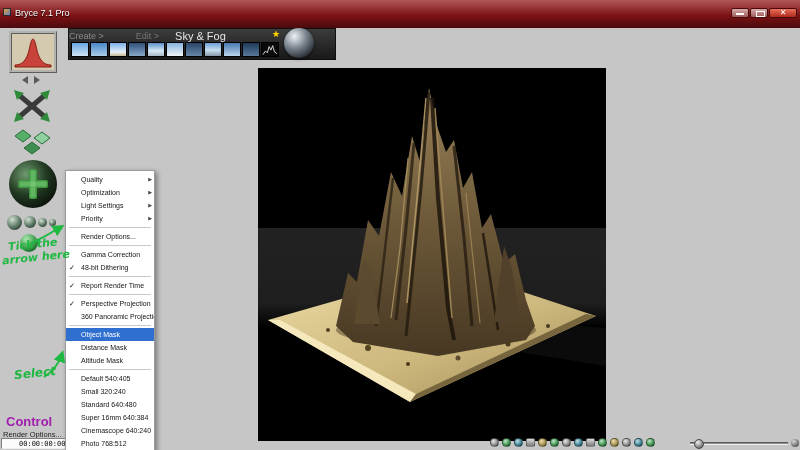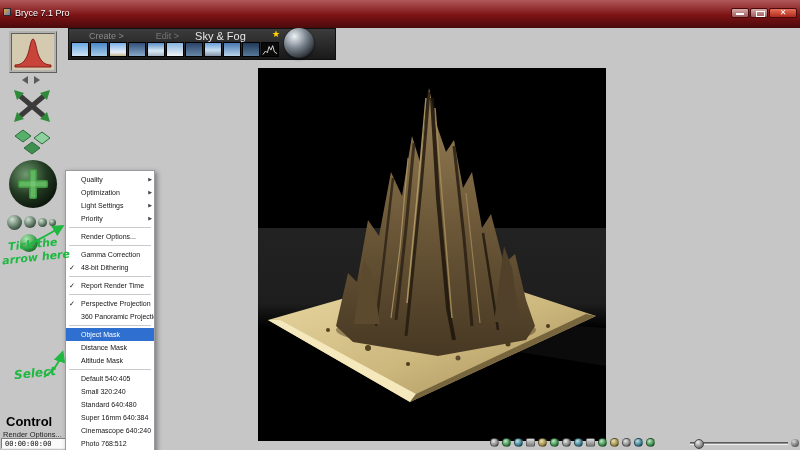--- a/index.html
+++ b/index.html
@@ -24,21 +24,21 @@
   .menubar { position:absolute; left:0; top:14px; width:800px; height:13px; background:#f2efe4;
     border-bottom:1px solid #a8a49a; display:flex; align-items:center; z-index:69; }
   .mb-item { font-size:9px; color:#1a1a1a; padding:0 6px; }
 
   .workspace-bg { position:absolute; left:0; top:27px; width:800px; height:423px; background:var(--c-workspace_bg,#c6c6c6); z-index:0; }
 
   
   .toolbar { position:absolute; left:68px; top:28px; width:268px; height:32px;
     background:linear-gradient(#3c3c3c,#191919); border:1px solid #101010; z-index:5; }
   .tb-labels { display:flex; height:13px; align-items:center; }
-  .tb-create { font-size:9px; color:#8a8a8a; margin-left:20px; }
+  .tb-create { font-size:9px; color:#8a8a8a; margin-left:0; }
   .tb-edit   { font-size:9px; color:#767676; margin-left:32px; }
   .tb-mode   { font-size:11px; color:#e6e6e6; margin-left:16px; }
   .thumb-row { display:flex; gap:1px; padding-left:2px; }
   .thumb { width:18px; height:15px; border:1px solid #000; }
   .t1 { background:linear-gradient(#6aa8e4,#cfe4f4); } .t2 { background:linear-gradient(#4a88c8,#a8cce8); }
   .t3 { background:linear-gradient(#7ab0e8,#e8f0f8 70%,#c8b890); } .t4 { background:linear-gradient(#30507a,#88a8c8); }
   .t5 { background:linear-gradient(#5a90c8,#d8e8f4 60%,#a8b8c8); } .t6 { background:linear-gradient(#88b4e0,#f0f4f8); }
   .t7 { background:linear-gradient(#2a4468,#6888a8); } .t8 { background:linear-gradient(#6aa0d8,#c8dff0 55%,#8898a8); }
   .t9 { background:linear-gradient(#4a78b0,#b8d4ec); } .t10 { background:linear-gradient(#203a58,#58789a); }
   .thumb.wave { background:#0a0a0a; display:flex; align-items:flex-end; }
@@ -78,25 +78,25 @@
 
   
   .ann { position:absolute; color:var(--c-annotation_green,#1fb841); font-style:italic; font-weight:bold;
     font-family:"DejaVu Sans",sans-serif; z-index:65; transform:rotate(-6deg); }
   .ann-tick1 { left:8px; top:238px; font-size:11px; }
   .ann-tick2 { left:2px; top:251px; font-size:11px; }
   .ann-select { left:14px; top:366px; font-size:12px; }
   .arrows-overlay { position:absolute; left:0; top:0; width:800px; height:450px; pointer-events:none; z-index:64; }
 
   
-  .control-label { position:absolute; left:6px; top:414px; font-size:13px; font-weight:bold; color:#000000; z-index:8; }
+  .control-label { position:absolute; left:6px; top:414px; font-size:13px; font-weight:bold; color:#a21caf; z-index:8; }
   .render-opts-label { position:absolute; left:3px; top:430px; font-size:7.5px; color:#222; z-index:8; }
   .timecode { position:absolute; left:1px; top:438px; width:80px; height:11px; background:#fbfbfb;
     border:1px solid #808080; border-right-color:#eee; border-bottom-color:#eee;
-    font-family:"DejaVu Sans Mono",monospace; font-size:7px; line-height:10px; padding-left:3px; color:#111; z-index:8; }
+    font-family:"DejaVu Sans Mono",monospace; font-size:7px; line-height:10px; padding-left:17px; color:#111; z-index:8; }
   .bottom-icons { position:absolute; left:490px; top:437px; height:11px; display:flex; gap:3px; align-items:center; z-index:8; }
   .bi { width:9px; height:9px; border-radius:50%; border:1px solid rgba(0,0,0,.35); }
   .bi.g { background:radial-gradient(circle at 35% 30%, #bfe8c4, #3f8f4f 60%, #10351a); }
   .bi.t { background:radial-gradient(circle at 35% 30%, #bfe0e8, #3f7f8f 60%, #102f35); }
   .bi.y { background:radial-gradient(circle at 35% 30%, #efe0b0, #9f8f4f 60%, #352f10); }
   .bi.s { background:radial-gradient(circle at 35% 30%, #e8e8e8, #8a8a8a 60%, #2a2a2a); }
   .bi.sq { border-radius:2px; background:linear-gradient(#ddd,#777); }
   .slider { position:absolute; left:690px; top:442px; width:98px; height:3px; background:#8e8e8e;
     border-top:1px solid #5a5a5a; border-bottom:1px solid #eee; z-index:8; }
   .slider-knob { position:absolute; left:4px; top:-4px; width:10px; height:10px; border-radius:50%;

